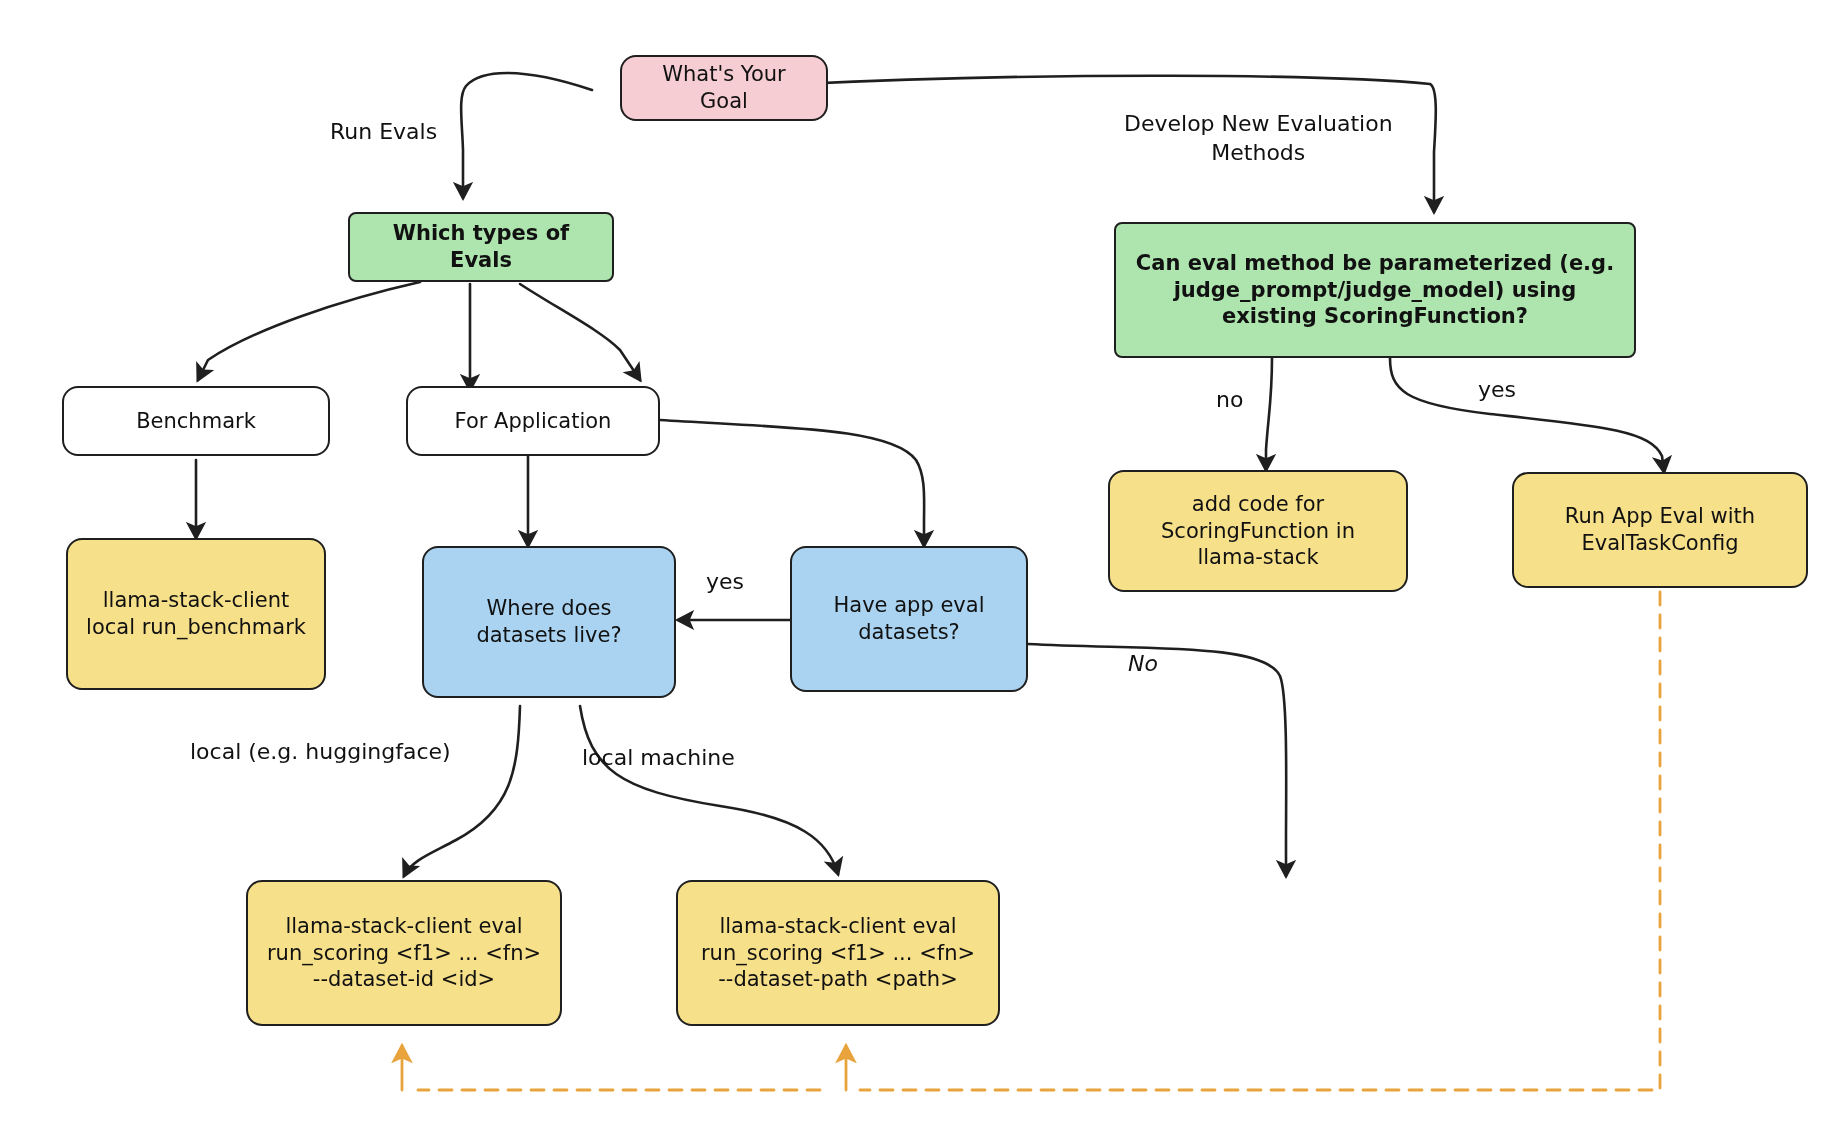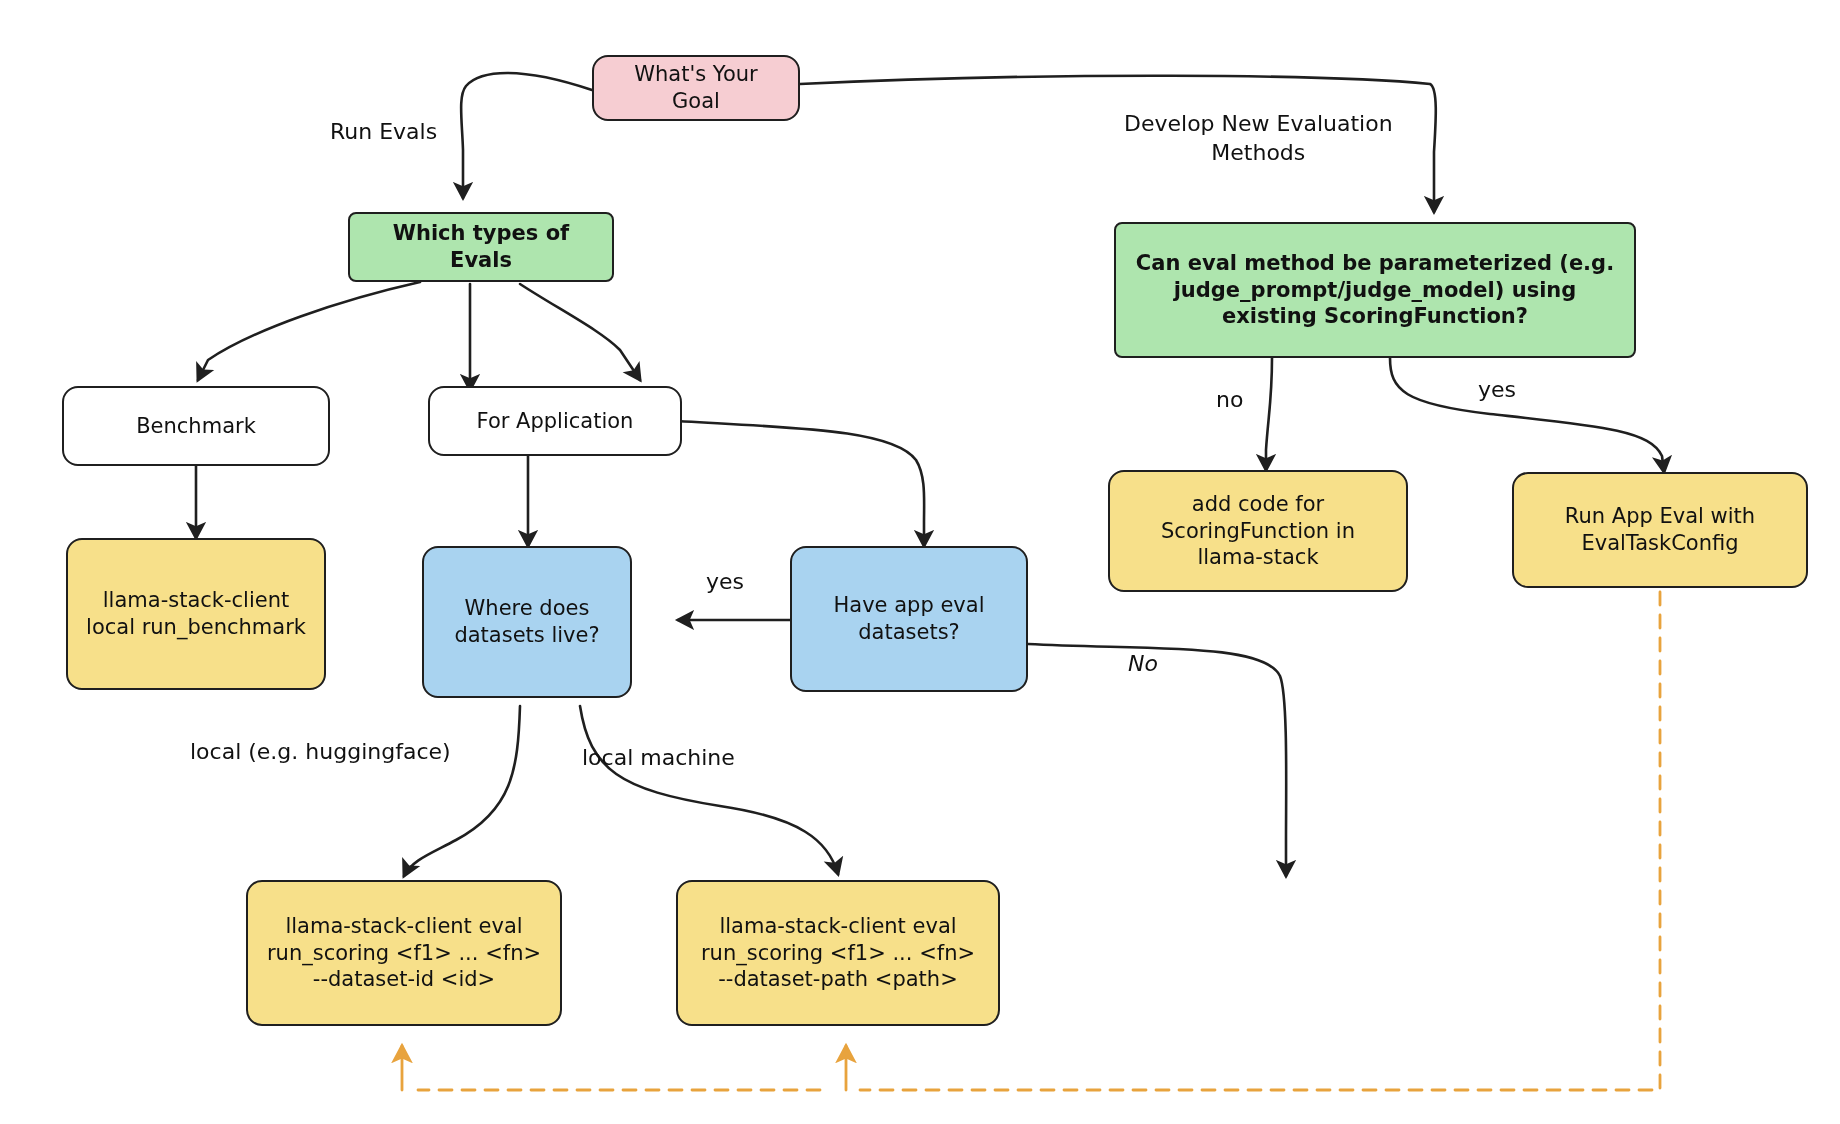--- a/index.html
+++ b/index.html
@@ -104,34 +104,34 @@
     <g fill="none" stroke="#e8a33d" stroke-width="2.8" stroke-dasharray="13 10" stroke-linecap="round">
       <path d="M1660,592 L1660,1090 L860,1090"></path>
       <path d="M820,1090 L418,1090"></path>
     </g>
     <g fill="none" stroke="#e8a33d" stroke-width="2.8" stroke-linecap="round" marker-end="url(#arrowo)">
       <path d="M846,1090 L846,1046"></path>
       <path d="M402,1090 L402,1046"></path>
     </g>
   </svg>
 
-  <div class="node rounded pink fs-21" style="left:592px; top:55px; width:208px; height:66px;padding-left:8px;">What's Your
+  <div class="node rounded pink fs-21" style="left:620px; top:55px; width:208px; height:66px;padding-left:8px;">What's Your
 Goal</div>
 
   <div class="node sq green fs-21" style="left:348px; top:212px; width:266px; height:70px;">Which types of
 Evals</div>
 
-  <div class="node rounded white fs-21" style="left:62px; top:386px; width:268px; height:80px;">Benchmark</div>
+  <div class="node rounded white fs-21" style="left:62px; top:386px; width:268px; height:70px;">Benchmark</div>
 
-  <div class="node rounded white fs-21" style="left:428px; top:386px; width:254px; height:70px;">For Application</div>
+  <div class="node rounded white fs-21" style="left:406px; top:386px; width:254px; height:70px;">For Application</div>
 
   <div class="node rounded yellow fs-21" style="left:66px; top:538px; width:260px; height:152px;">llama-stack-client
 local run_benchmark</div>
 
-  <div class="node rounded blue fs-21" style="left:422px; top:546px; width:210px; height:152px;">Where does
+  <div class="node rounded blue fs-21" style="left:422px; top:546px; width:254px; height:152px;">Where does
 datasets live?</div>
 
   <div class="node rounded blue fs-21" style="left:790px; top:546px; width:238px; height:146px;">Have app eval
 datasets?</div>
 
   <div class="node rounded yellow fs-21" style="left:246px; top:880px; width:316px; height:146px;">llama-stack-client eval
 run_scoring &lt;f1&gt; ... &lt;fn&gt;
 --dataset-id &lt;id&gt;</div>
 
   <div class="node rounded yellow fs-21" style="left:676px; top:880px; width:324px; height:146px;">llama-stack-client eval

